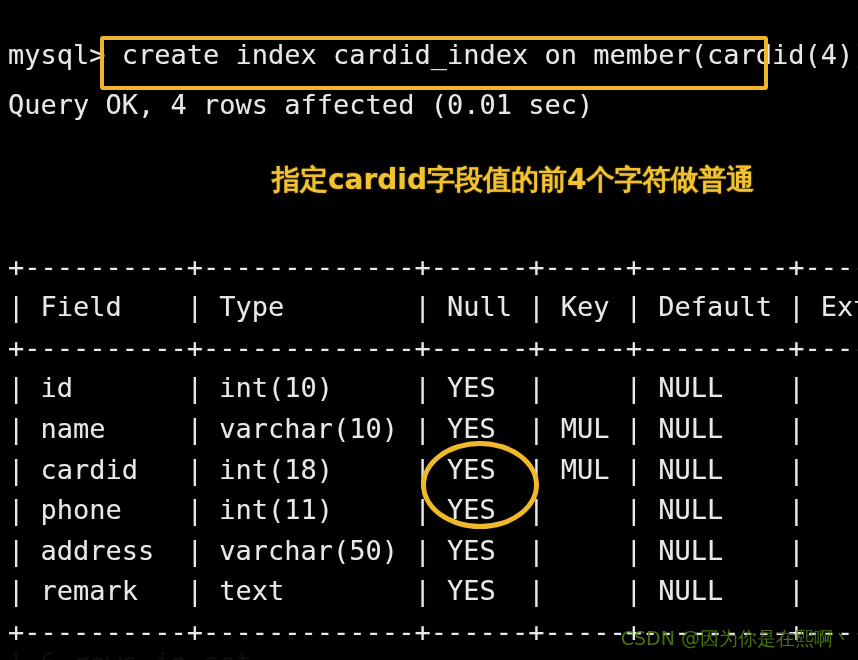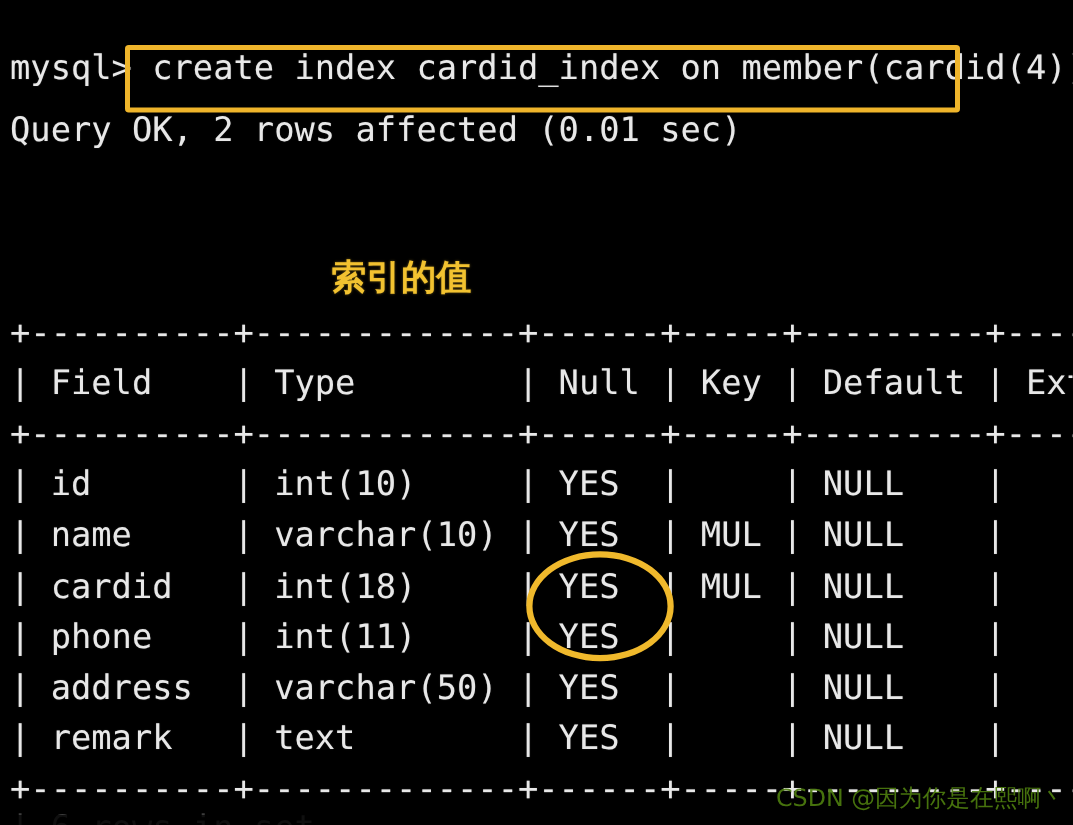--- a/index.html
+++ b/index.html
@@ -108,39 +108,39 @@
     line-height: 30px;
     color: #3c3c3c;
   }
 </style>
 </head>
 <body>
 
 <div id="terminal">
 
   <div class="line" style="top:40px">mysql&gt; create index cardid_index on member(cardid(4));</div>
-  <div class="line" style="top:90px">Query OK, 2 rows affected (0.01 sec)</div>
+  <div class="line" style="top:90px">Query OK, 4 rows affected (0.01 sec)</div>
 
   <div class="line" style="top:252px">+----------+-------------+------+-----+---------+-------+</div>
   <div class="line" style="top:292px">| Field    | Type        | Null | Key | Default | Extra |</div>
   <div class="line" style="top:333px">+----------+-------------+------+-----+---------+-------+</div>
 
   <div class="line" style="top:373px">| id       | int(10)     | YES  |     | NULL    |       |</div>
   <div class="line" style="top:414px">| name     | varchar(10) | YES  | MUL | NULL    |       |</div>
   <div class="line" style="top:455px">| cardid   | int(18)     | YES  | MUL | NULL    |       |</div>
   <div class="line" style="top:495px">| phone    | int(11)     | YES  |     | NULL    |       |</div>
   <div class="line" style="top:536px">| address  | varchar(50) | YES  |     | NULL    |       |</div>
   <div class="line" style="top:576px">| remark   | text        | YES  |     | NULL    |       |</div>
 
   <div class="line" style="top:617px">+----------+-------------+------+-----+---------+-------+</div>
 
   <div class="partial-row">| 6 rows in set</div>
 
   <div id="cmd-box"></div>
 
   <div id="mul-ellipse"></div>
 
-  <div class="annotation" id="annot-line2">索引的值</div>
+  <div class="annotation" id="annot-line1">指定cardid字段值的前4个字符做普通</div>
 
   <div id="watermark">CSDN @因为你是在熙啊丶</div>
 
   <div id="bottom-fade"></div>
 </div>
 
 </body></html>

